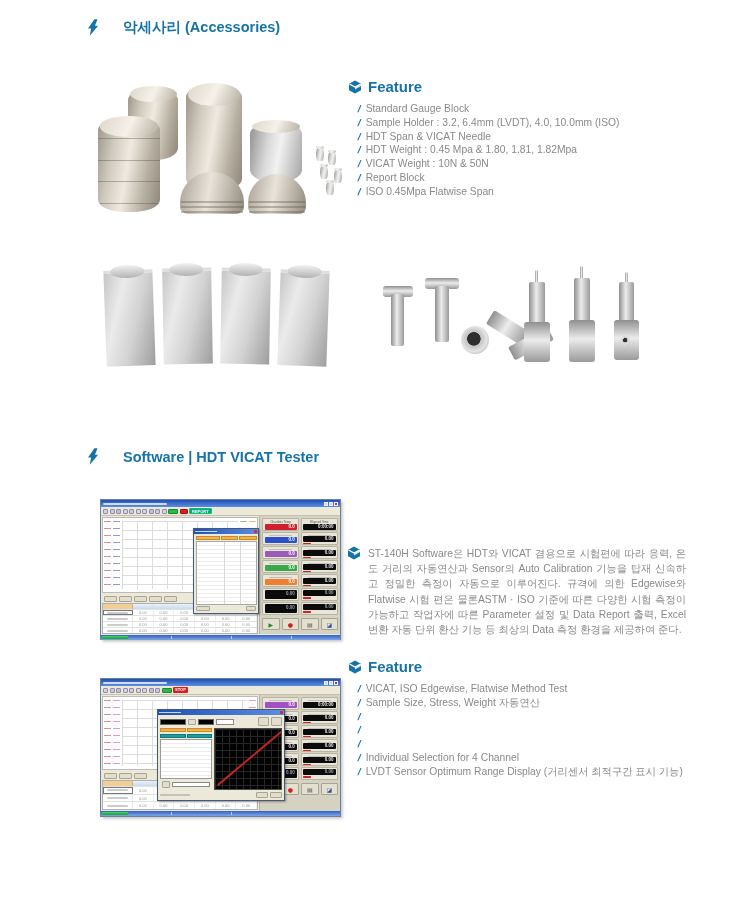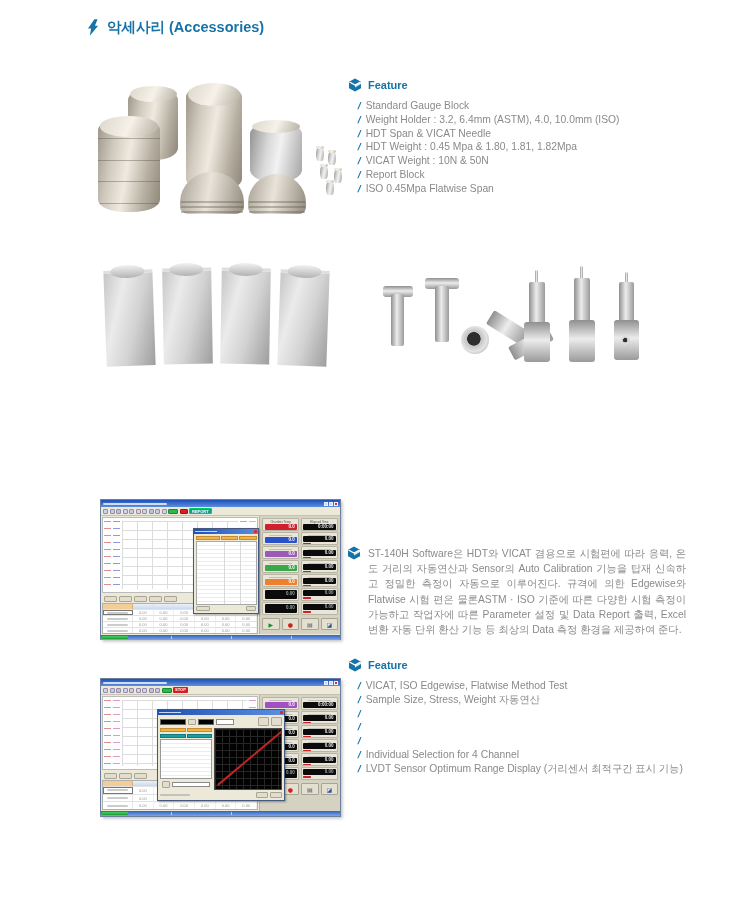--- a/index.html
+++ b/index.html
@@ -2,27 +2,27 @@
 <html><head>
 <meta charset="utf-8">
 <style>
   *{margin:0;padding:0;box-sizing:border-box}
   html,body{background:#fff}
   i{display:block;font-style:normal}
   #page{position:relative;width:730px;height:907px;background:#fff;overflow:hidden;
         font-family:"Liberation Sans","DejaVu Sans",sans-serif}
 
   
-  .sechead{position:absolute;display:flex;align-items:center;gap:8px;color:#1673a8;
+  .sechead{position:absolute;display:flex;align-items:center;gap:24px;color:#1673a8;
            font-size:14.5px;font-weight:bold}
   .bolt{width:11px;height:17px;flex:0 0 auto}
 
   
   .fblock{position:absolute}
-  .fhead{display:flex;align-items:center;gap:6px;color:#1673a8;font-size:11px;font-weight:bold}
+  .fhead{display:flex;align-items:center;gap:6px;color:#1673a8;font-size:15px;font-weight:bold}
   .cube{width:14px;height:14px;flex:0 0 auto}
   .flist{list-style:none;margin:7px 0 0 10px}
   .flist li{display:flex;align-items:flex-start;gap:5px;font-size:10.3px;color:#8a8a8a;line-height:13.8px}
   .bu{color:#1673a8;font-weight:bold;font-size:9.5px;transform:skewX(-14deg);flex:0 0 auto}
   .descblock{position:absolute;display:flex;gap:7px;align-items:flex-start}
   .desc{width:318px;font-size:10.3px;color:#8a8a8a;line-height:15.2px;text-align:justify}
 
   
   .photo{position:absolute}
   .cyl{position:absolute;border-radius:45%/12px;
@@ -161,21 +161,21 @@
       </svg>
       <span>Feature</span>
     </div>
     <ul class="flist">
       <li>
           <span class="bu">/</span>
           <span>Standard Gauge Block</span>
         </li>
       <li>
           <span class="bu">/</span>
-          <span>Weight Holder : 3.2, 6.4mm (ASTM), 4.0, 10.0mm (ISO)</span>
+          <span>Sample Holder : 3.2, 6.4mm (LVDT), 4.0, 10.0mm (ISO)</span>
         </li>
       <li>
           <span class="bu">/</span>
           <span>HDT Span &amp; VICAT Needle</span>
         </li>
       <li>
           <span class="bu">/</span>
           <span>HDT Weight : 0.45 Mpa &amp; 1.80, 1.81, 1.82Mpa</span>
         </li>
       <li>
@@ -213,20 +213,26 @@
     <i class="rodh" style="left:141px;top:72px;width:26px;height:40px"></i>
     <i class="rod" style="left:197px;top:16px;width:2.5px;height:14px"></i>
     <i class="rod" style="left:191px;top:28px;width:16px;height:46px"></i>
     <i class="rodh" style="left:186px;top:70px;width:26px;height:42px"></i>
     <i class="rod" style="left:242px;top:22px;width:2.5px;height:12px"></i>
     <i class="rod" style="left:236px;top:32px;width:15px;height:42px"></i>
     <i class="rodh" style="left:231px;top:70px;width:25px;height:40px"></i>
     <i class="hole" style="left:238px;top:86px;width:9px;height:9px"></i>
   </div>
 
+  <div class="sechead" style="left:88px;top:448px">
+    <svg class="bolt" viewBox="0 0 12 18">
+      <path d="M7 0 L0 10 H3.4 L2 18 L11 7.2 H7.6 L10.4 0 Z" fill="#1673a8"></path>
+    </svg>
+    <span>Software | HDT VICAT Tester</span>
+  </div>
 
   <div class="win" style="left:100px;top:499px;width:241px;height:141px">
     <div class="tb">
       <i class="tstripe"></i>
       <span class="wb">
           <i></i>
           <i></i>
           <i class="cl"></i>
         </span>
     </div>

